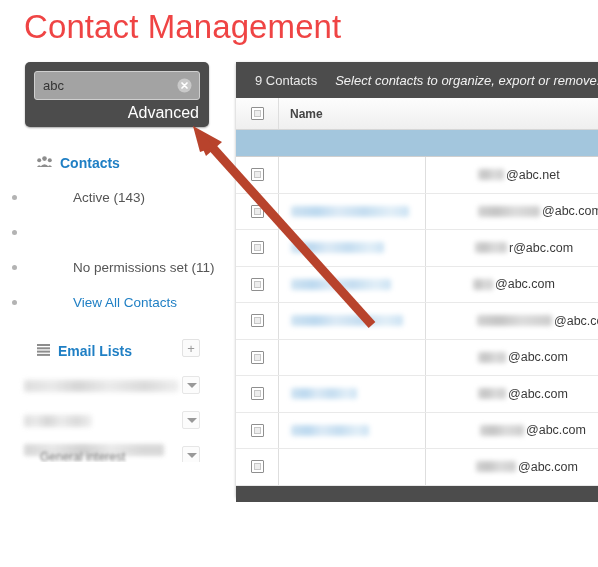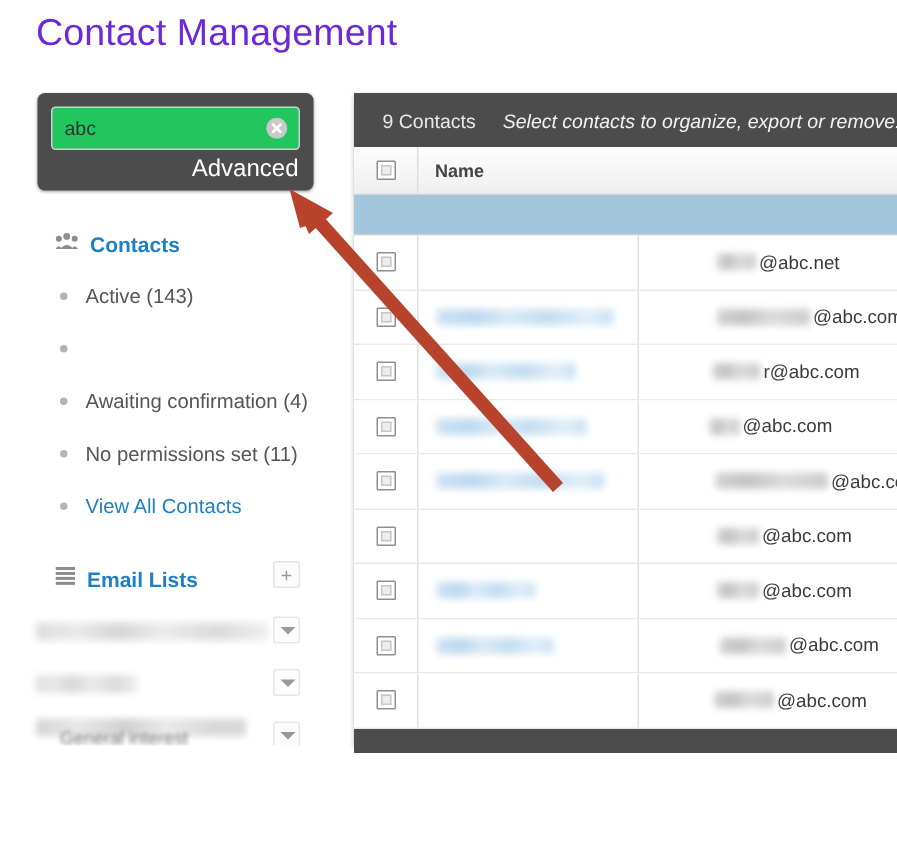--- a/index.html
+++ b/index.html
@@ -14,22 +14,22 @@
     overflow: hidden;
     font-family: "Liberation Sans", sans-serif;
     -webkit-font-smoothing: antialiased;
   }
 
   
   #page-title {
     position: absolute;
     left: 24px;
     top: 8px;
-    font-size: 25px;
-    color: #6d28d9;
+    font-size: 33px;
+    color: #ef4444;
     font-weight: normal;
     letter-spacing: 0.1px;
     white-space: nowrap;
   }
 
   
   #search-panel {
     position: absolute;
     left: 25px;
     top: 62px;
@@ -38,21 +38,21 @@
     background: #4c4c4c;
     border-radius: 5px;
     box-shadow: 0 1px 2px rgba(0,0,0,0.35);
   }
   #search-field-wrap {
     position: absolute;
     left: 9px;
     top: 9px;
     width: 166px;
     height: 29px;
-    background: #22c55e;
+    background: #a3a3a3;
     border: 1px solid #cfcfcf;
     border-radius: 3px;
     box-sizing: border-box;
   }
   #search-input {
     position: absolute;
     left: 8px;
     top: 0;
     width: 120px;
     height: 27px;
@@ -97,21 +97,22 @@
     font-weight: bold;
     color: #1f7fc4;
     margin-left: 8px;
     white-space: nowrap;
   }
 
   .side-item {
     display: flex;
     align-items: center;
     height: 35px;
-    padding-left: 40px;
+    padding-left: 12px;
+    gap: 44px;
   }
   .bullet {
     width: 5px; height: 5px;
     border-radius: 50%;
     background: #b3b3b3;
     flex: 0 0 auto;
   }
   .side-item .item-label {
     margin-left: 12px;
     font-size: 13.5px;
@@ -358,24 +359,20 @@
 
   <div class="side-item">
     <span class="bullet"></span>
     <span class="item-label">Active (143)</span>
   </div>
   <div class="side-item">
     <span class="bullet"></span>
   </div>
   <div class="side-item">
     <span class="bullet"></span>
-    <span class="item-label">Awaiting confirmation (4)</span>
-  </div>
-  <div class="side-item">
-    <span class="bullet"></span>
     <span class="item-label">No permissions set (11)</span>
   </div>
   <div class="side-item link">
     <span class="bullet"></span>
     <span class="item-label">View All Contacts</span>
   </div>
 
   <div class="side-head" id="email-lists-head">
     <span>
       <svg width="13" height="12" viewBox="0 0 13 12">

